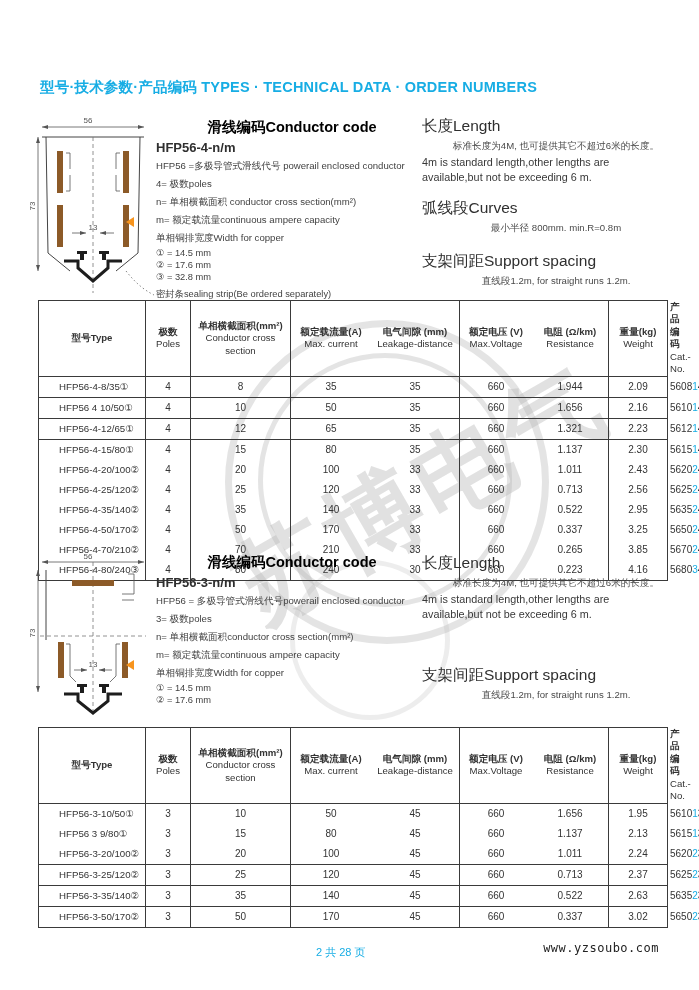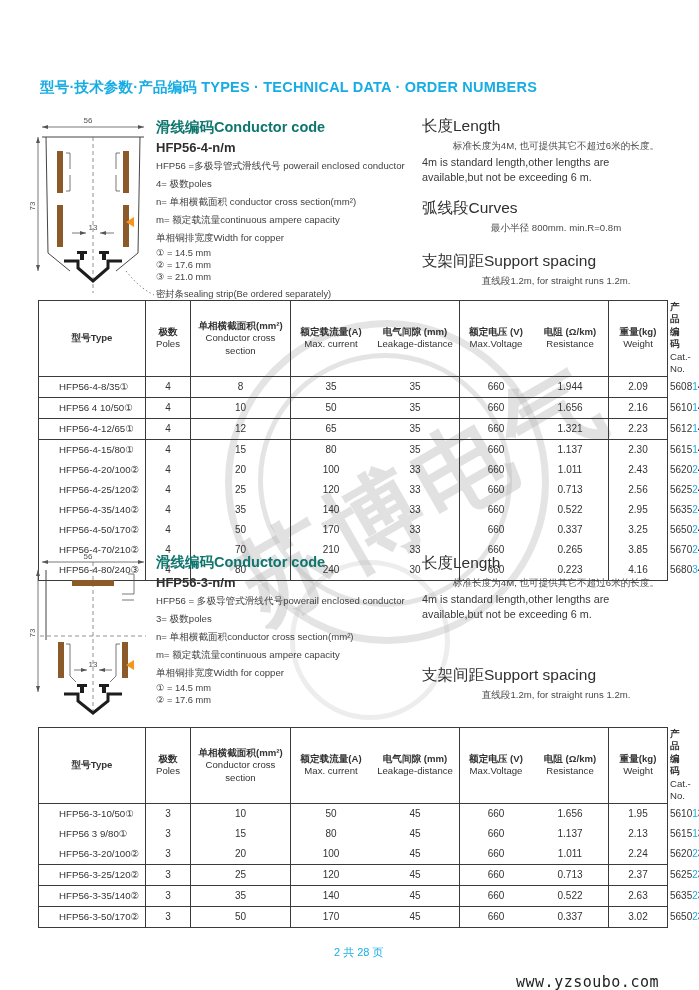--- a/index.html
+++ b/index.html
@@ -6,21 +6,21 @@
   .page{position:relative;width:699px;height:990px;background:#ffffff;margin:0 auto;
         font-family:"Liberation Sans","DejaVu Sans",sans-serif;color:#3d3d3d;overflow:hidden;}
   .content{position:relative;z-index:2;}
   .cyan{color:#17ade4;}
   
   .page-title{position:absolute;left:40px;top:78px;font-size:14.5px;font-weight:bold;
               color:#17ade4;letter-spacing:.2px;margin:0;}
   
   .diagram{position:absolute;}
   .col{position:absolute;}
-  .code-heading{font-size:14.5px;font-weight:bold;color:#0f766e;margin:0 0 3px 0;}
+  .code-heading{font-size:14.5px;font-weight:bold;color:#000000;margin:0 0 3px 0;text-align:center;}
   .code-model{font-size:13px;font-weight:bold;color:#2f2f2f;margin:0 0 5px 0;}
   .code-line{font-size:9.6px;margin:0 0 5px 0;color:#424242;}
   .width-title{font-size:9.6px;margin:3px 0 2px 0;color:#424242;}
   .width-option{font-size:9.3px;margin:0 0 1px 0;color:#424242;}
   .sealing-note{font-size:9.3px;margin:6px 0 0 0;color:#424242;}
   .info-heading{font-size:15.5px;font-weight:normal;color:#2f2f2f;margin:0 0 3px 0;}
   .info-cn{font-size:9.6px;margin:0 0 2px 0;color:#4a4a4a;text-align:center;}
   .info-en{font-size:10.8px;margin:0;color:#383838;line-height:1.35;}
   
   table.spec{position:absolute;left:38px;width:622px;border-collapse:collapse;
@@ -28,23 +28,23 @@
   table.spec th{height:38px;font-size:9.6px;font-weight:bold;color:#333;vertical-align:middle;
                 border-bottom:1.3px solid #3a3a3a;padding:0 2px;line-height:1.3;}
   table.spec th .en{font-weight:normal;font-size:9.6px;}
   table.spec td{height:20px;font-size:10px;color:#333;text-align:center;padding:0 2px;}
   table.spec td.c0{text-align:left;padding-left:20px;font-size:9.7px;}
   tr.ruled td{border-bottom:1.2px solid #3a3a3a;}
   .bR{border-right:1.2px solid #3a3a3a;}
   .c0{width:102px}.c1{width:40px}.c2{width:95px}.c3{width:76px}.c4{width:84px}
   .c5{width:68px}.c6{width:72px}.c7{width:54px}.c8{width:auto}
   
-  .footer-page{position:absolute;left:334px;top:945px;font-size:11px;color:#17ade4;}
-  .footer-site{position:absolute;right:40px;top:941px;font-size:15px;color:#222;
-               font-family:"DejaVu Sans Mono","Liberation Mono",monospace;letter-spacing:.5px;margin-top:32px;}
+  .footer-page{position:absolute;left:316px;top:945px;font-size:11px;color:#17ade4;}
+  .footer-site{position:absolute;right:40px;top:941px;font-size:12px;color:#222;
+               font-family:"DejaVu Sans Mono","Liberation Mono",monospace;letter-spacing:.5px;}
   
   .watermark{position:absolute;z-index:1;pointer-events:none;}
   .wm-ring{position:absolute;border-radius:50%;border:7px solid rgba(185,185,185,.38);}
   .wm-text{position:absolute;font-size:96px;font-weight:bold;color:rgba(180,180,180,.40);
            transform:rotate(-30deg);white-space:nowrap;letter-spacing:6px;}
   svg .dim{font-size:8px;fill:#555;font-family:"Liberation Sans",sans-serif;}
   svg .ln{stroke:#444;stroke-width:1;fill:none;}
   svg .thin{stroke:#555;stroke-width:.8;fill:none;}
   svg .dash{stroke:#777;stroke-width:.8;fill:none;stroke-dasharray:4 3;}
   svg .dots{stroke:#777;stroke-width:.9;fill:none;stroke-dasharray:1.5 2.5;}
@@ -109,21 +109,21 @@
     <div class="col" style="left:156px;top:118px;width:272px;">
       <h2 class="code-heading">滑线编码Conductor code</h2>
       <h3 class="code-model">HFP56-4-n/m</h3>
       <p class="code-line">HFP56 =多极导管式滑线代号 powerail enclosed conductor</p>
       <p class="code-line">4= 极数poles</p>
       <p class="code-line">n= 单相横截面积 conductor cross section(mm²)</p>
       <p class="code-line">m= 额定载流量continuous ampere capacity</p>
       <p class="width-title">单相铜排宽度Width for copper</p>
       <p class="width-option">① = 14.5 mm</p>
       <p class="width-option">② = 17.6 mm</p>
-      <p class="width-option">③ = 21.0 mm</p>
+      <p class="width-option">③ = 32.8 mm</p>
       <p class="sealing-note">密封条sealing strip(Be ordered separately)</p>
     </div>
 
     <div class="col" style="left:422px;top:116px;width:268px;">
       <h2 class="info-heading">长度Length</h2>
       <p class="info-cn">标准长度为4M, 也可提供其它不超过6米的长度。</p>
       <p class="info-en">4m is standard length,other lengths are</p>
       <p class="info-en">available,but not be exceeding 6 m.</p>
       <h2 class="info-heading" style="margin-top:14px;">弧线段Curves</h2>
       <p class="info-cn">最小半径 800mm.  min.R=0.8m</p>

